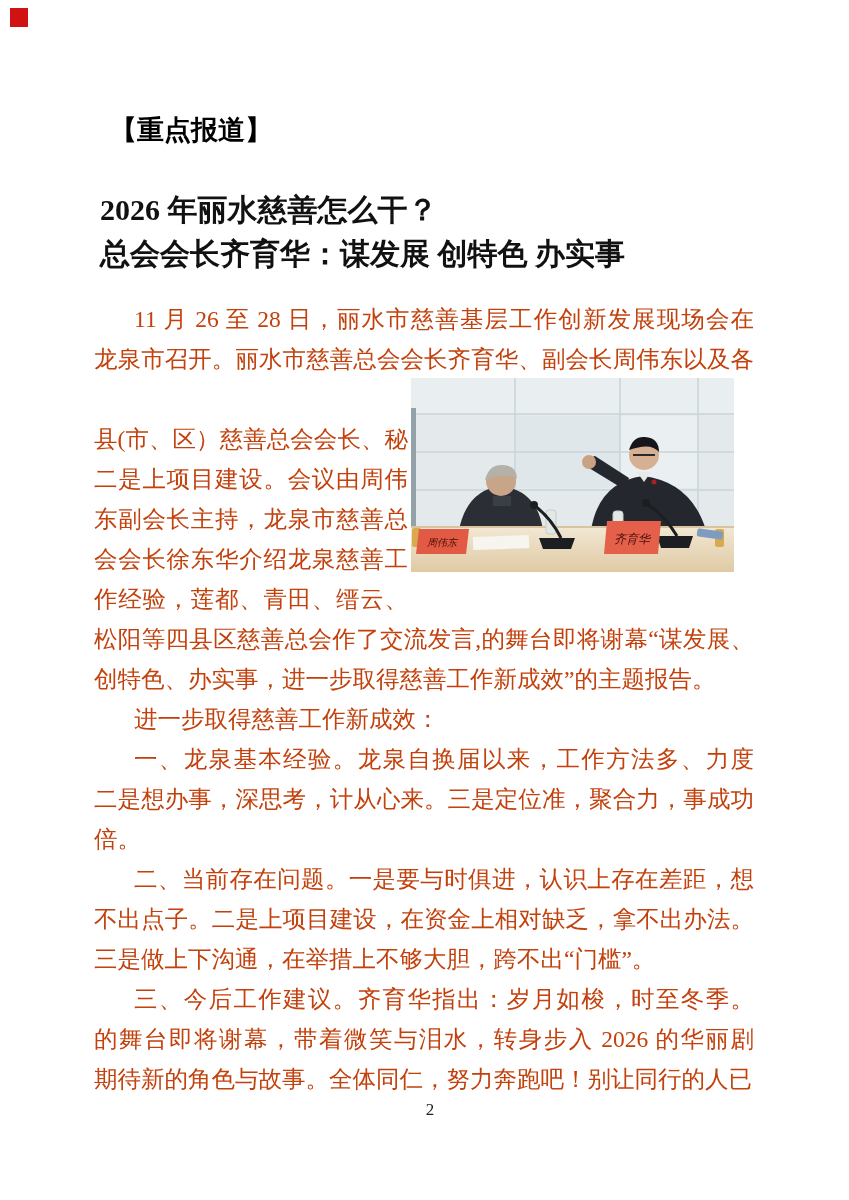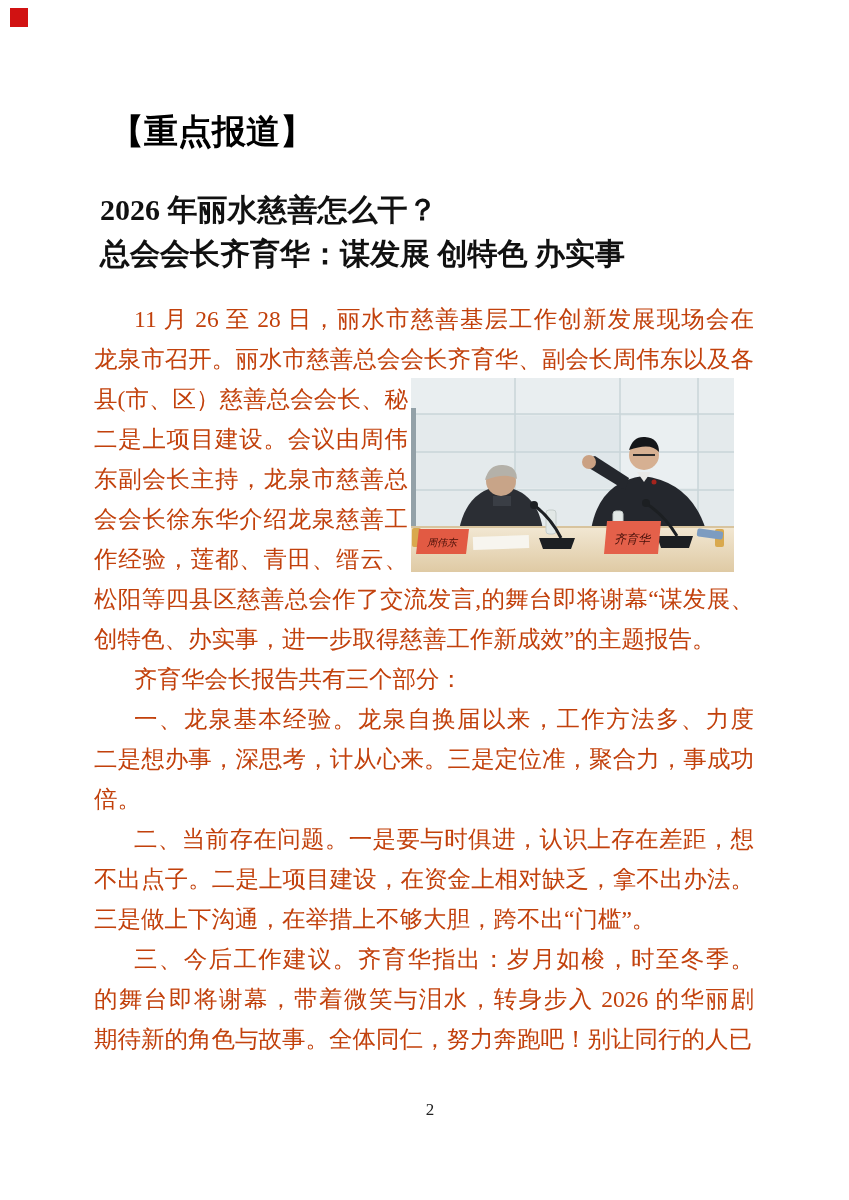--- a/index.html
+++ b/index.html
@@ -1,27 +1,27 @@
 <!DOCTYPE html>
 <html><head>
 <meta charset="utf-8">
 <style>
   html,body{margin:0;padding:0;background:#ffffff;}
   .page{position:relative;width:849px;height:1200px;background:#ffffff;overflow:hidden;
         font-family:"Liberation Serif",serif;color:#1c1c1c;}
   .marker{position:absolute;left:10px;top:8px;width:18px;height:19px;}
-  .heading{position:absolute;left:110px;top:116px;font-family:Liberation Serif, serif;
-           font-weight:bold;font-size:34px;line-height:32px;color:#000;}
+  .heading{position:absolute;left:110px;top:116px;font-family:Liberation Mono, monospace;
+           font-weight:bold;font-size:27px;line-height:32px;color:#000;}
   .titleblock{position:absolute;left:100px;top:188px;width:660px;text-align:left;
               font-weight:bold;font-size:30px;line-height:44px;color:#111;
               font-family:"Liberation Serif",serif;}
   .bodytext{position:absolute;left:94px;top:299px;width:660px;font-size:23.5px;color:#c2410c;}
   .t-line{height:40px;line-height:40px;overflow:hidden;}
   .t-line.just{text-align:justify;text-align-last:justify;}
-  .narrowwrap{position:relative;width:314px;}
+  .narrowwrap{position:relative;width:314px;margin-top:40px;}
   .indent-first > .t-line:first-child{padding-left:40px;}
   .photo{position:absolute;left:317px;top:79px;width:323px;height:194px;}
   .pagenum{position:absolute;left:100px;top:1100px;width:660px;text-align:center;
            font-size:17px;color:#222;}
 </style>
 </head>
 <body>
 
 <div class="page">
 
@@ -120,21 +120,21 @@
         <text x="221" y="165" font-size="12" fill="#45100a" text-anchor="middle" font-family="Liberation Serif, serif" font-style="italic">齐育华</text>
       </g>
     </svg>
 
     <div>
         <div class="t-line just">松阳等四县区慈善总会作了交流发言,的舞台即将谢幕“谋发展、</div>
         <div class="t-line">创特色、办实事，进一步取得慈善工作新成效”的主题报告。</div>
       </div>
 
     <div class="indent-first">
-        <div class="t-line">齐育华会长报告共有三个部分：</div>
+        <div class="t-line">进一步取得慈善工作新成效：</div>
       </div>
 
     <div class="indent-first">
         <div class="t-line just">一、龙泉基本经验。龙泉自换届以来，工作方法多、力度大，</div>
         <div class="t-line just">二是想办事，深思考，计从心来。三是定位准，聚合力，事成功</div>
         <div class="t-line">倍。</div>
       </div>
 
     <div class="indent-first">
         <div class="t-line just">二、当前存在问题。一是要与时俱进，认识上存在差距，想</div>

